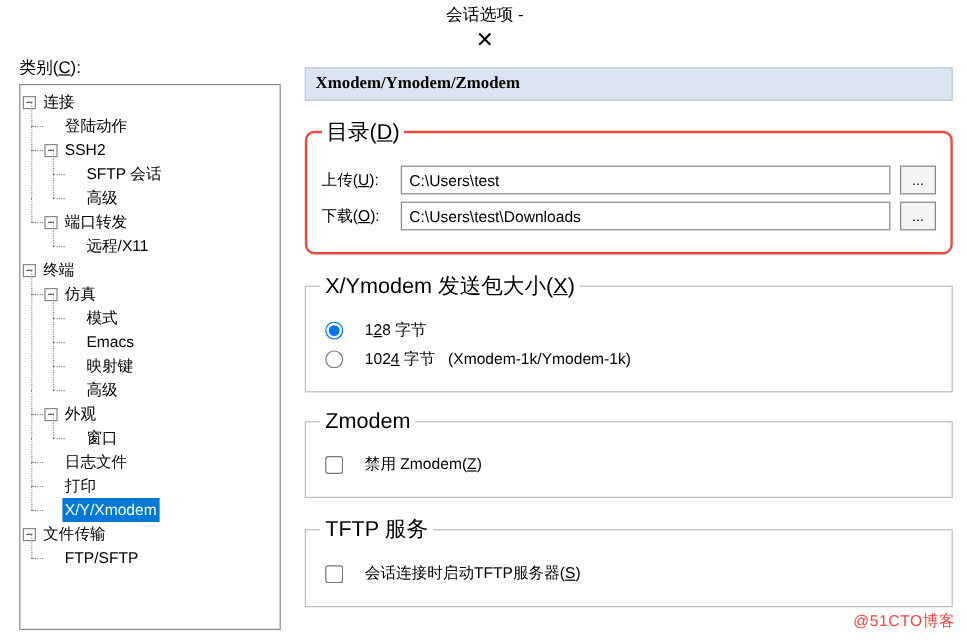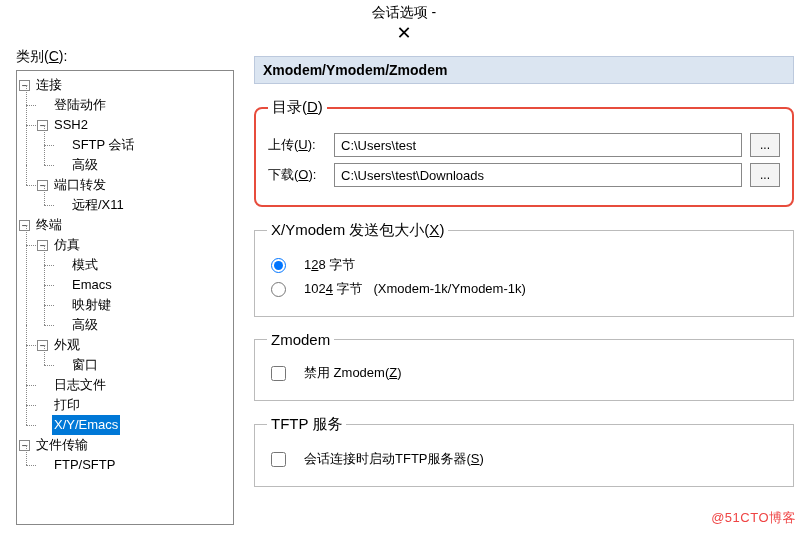--- a/index.html
+++ b/index.html
@@ -88,33 +88,34 @@
     flex: 1;
     padding-left: 20px;
     padding-top: 8px;
   }
   .panel-title {
     background: #dbe5f1;
     border: 1px solid #bcc9dd;
     font-weight: bold;
     padding: 5px 8px;
     font-size: 14px;
+    font-family: Liberation Serif, serif;
   }
   fieldset {
     border: 1px solid #bbb;
     margin: 14px 0 0 0;
     padding: 10px 12px 12px 12px;
   }
   fieldset.highlight {
     border: 2px solid #e74c3c;
     border-radius: 8px;
   }
   legend {
     padding: 0 4px;
-    font-size: 15px;
+    font-size: 18px;
   }
   .dir-row {
     display: flex;
     align-items: center;
     margin: 6px 0;
     gap: 8px;
   }
   .dir-row .lbl { width: 58px; }
   .dir-row input[type=text] {
     flex: 1;
@@ -271,21 +272,21 @@
               </li>
             <li>
                 <div class="tree-row">
                   <span class="exp-sp"></span>
                   <span class="lbl">打印</span>
                 </div>
               </li>
             <li>
                 <div class="tree-row">
                   <span class="exp-sp"></span>
-                  <span class="lbl sel">X/Y/Emacs</span>
+                  <span class="lbl sel">X/Y/Xmodem</span>
                 </div>
               </li>
           </ul>
         </li>
         <li>
           <div class="tree-row">
               <span class="exp">−</span>
               <span class="lbl">文件传输</span>
             </div>
           <ul>

